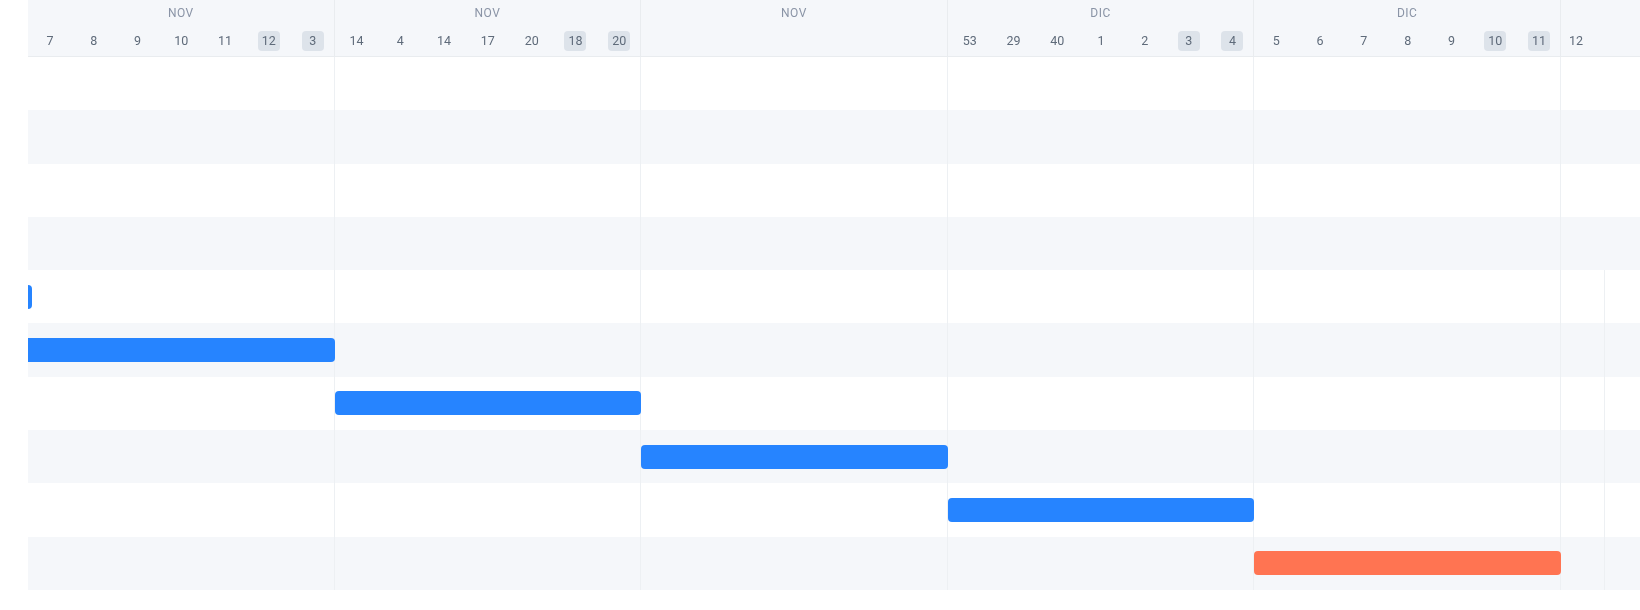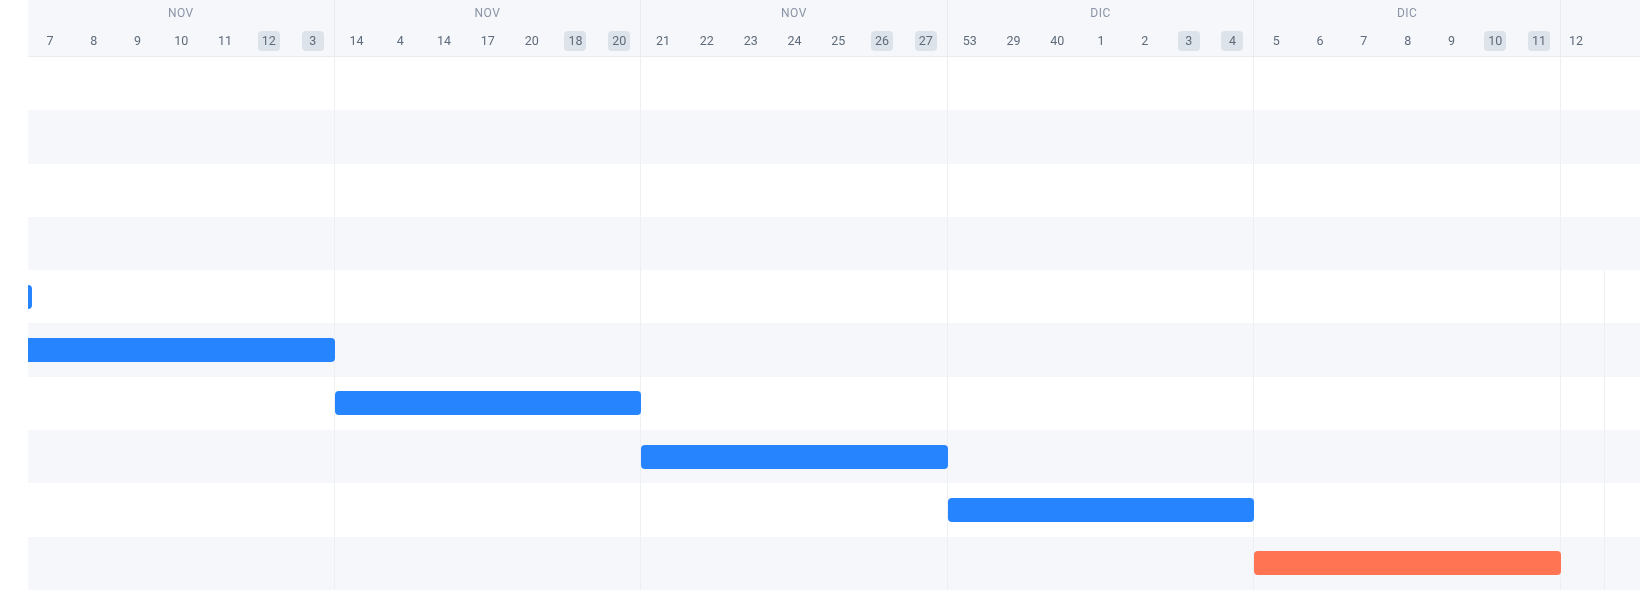--- a/index.html
+++ b/index.html
@@ -74,43 +74,20 @@
           <div class="day-cell">
             <span class="day-label weekend">18</span>
           </div>
           <div class="day-cell">
             <span class="day-label weekend">20</span>
           </div>
         </div>
       </div>
       <div class="week-head" style="width: 306.6px;">
         <div class="month-label">NOV</div>
-        <div class="day-row">
-          <div class="day-cell">
-            <span class="day-label">21</span>
-          </div>
-          <div class="day-cell">
-            <span class="day-label">22</span>
-          </div>
-          <div class="day-cell">
-            <span class="day-label">23</span>
-          </div>
-          <div class="day-cell">
-            <span class="day-label">24</span>
-          </div>
-          <div class="day-cell">
-            <span class="day-label">25</span>
-          </div>
-          <div class="day-cell">
-            <span class="day-label weekend">26</span>
-          </div>
-          <div class="day-cell">
-            <span class="day-label weekend">27</span>
-          </div>
-        </div>
       </div>
       <div class="week-head" style="width: 306.6px;">
         <div class="month-label">DIC</div>
         <div class="day-row">
           <div class="day-cell">
             <span class="day-label">53</span>
           </div>
           <div class="day-cell">
             <span class="day-label">29</span>
           </div>

